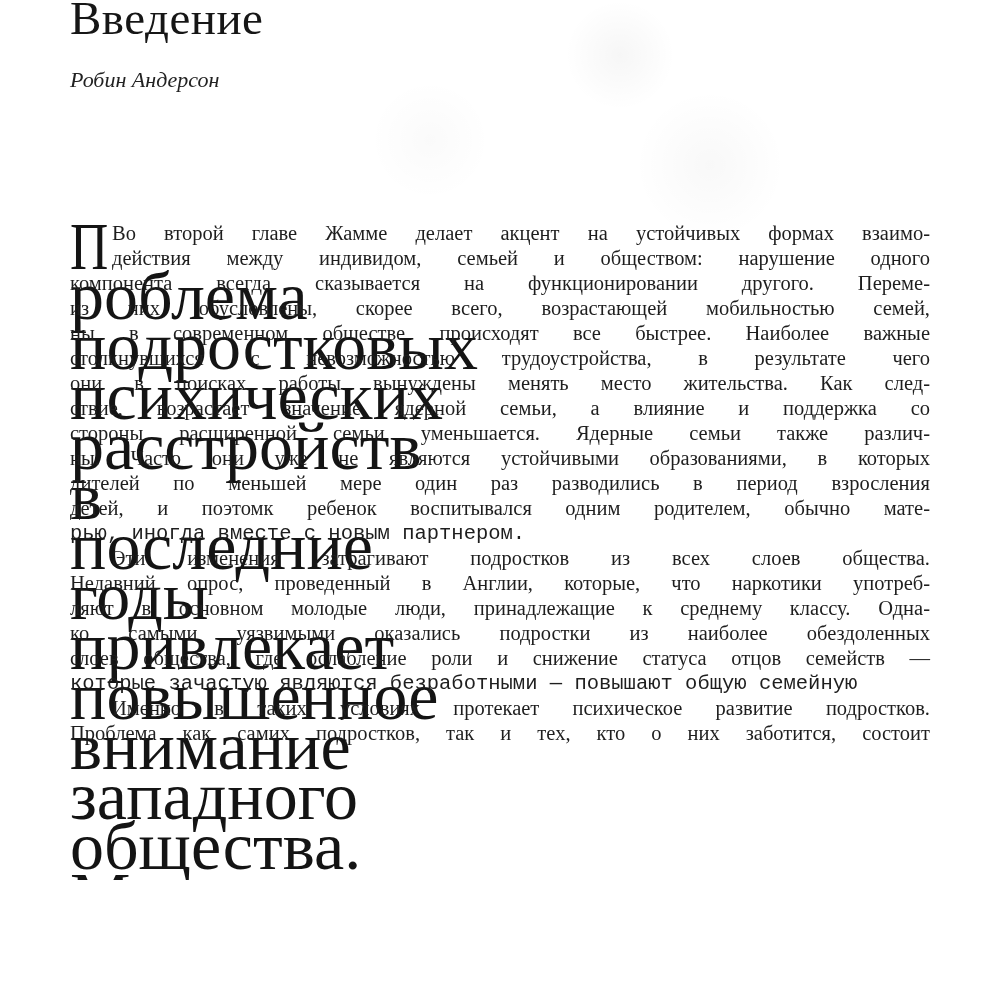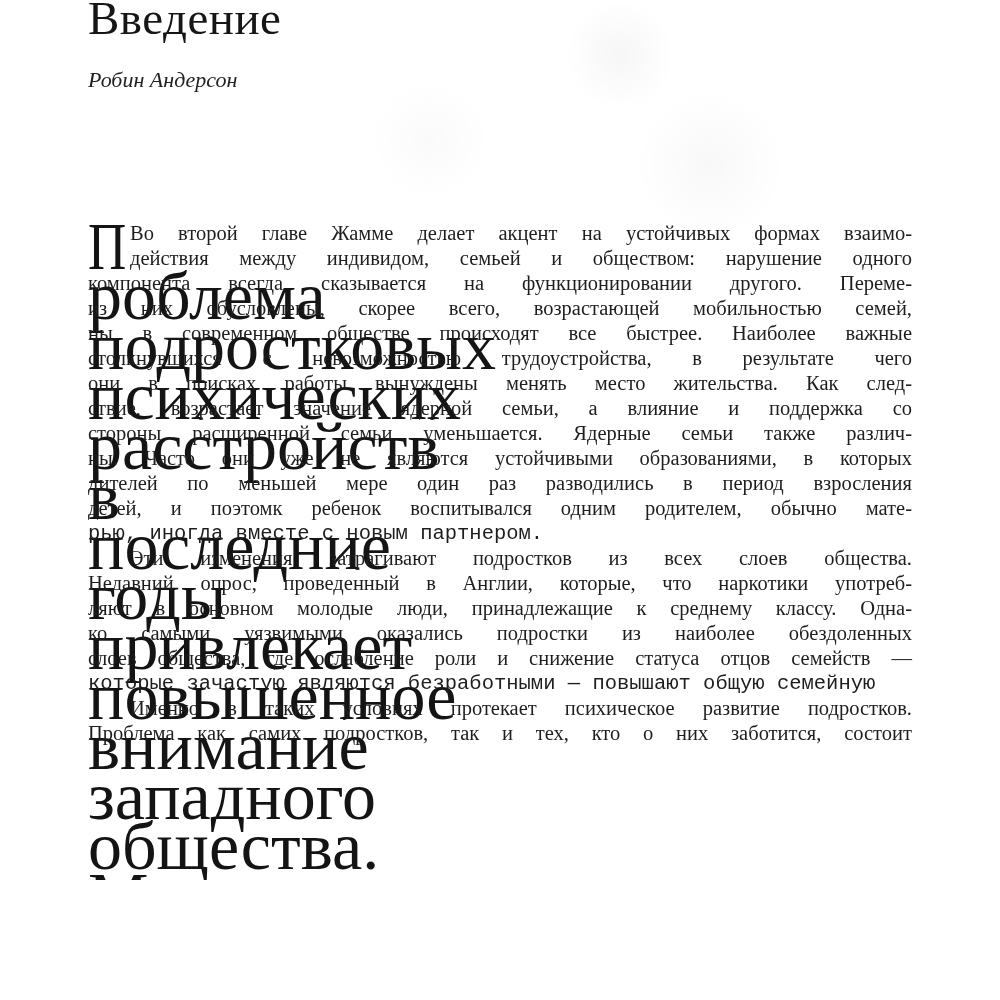--- a/index.html
+++ b/index.html
@@ -5,21 +5,21 @@
   html, body {
     margin: 0;
     padding: 0;
     background: #ffffff;
   }
   .page {
     position: relative;
     width: 1000px;
     height: 880px;
     box-sizing: border-box;
-    padding: 0 88px;
+    padding: 0 70px;
     overflow: hidden;
     background:
       radial-gradient(circle at 620px 55px, rgba(0,0,0,0.035), transparent 55px),
       radial-gradient(circle at 710px 165px, rgba(0,0,0,0.028), transparent 75px),
       radial-gradient(circle at 430px 140px, rgba(0,0,0,0.02), transparent 60px),
       #ffffff;
     color: #1e1e1e;
     font-family: "Liberation Serif", "DejaVu Serif", serif;
   }
   h1.page-title {

